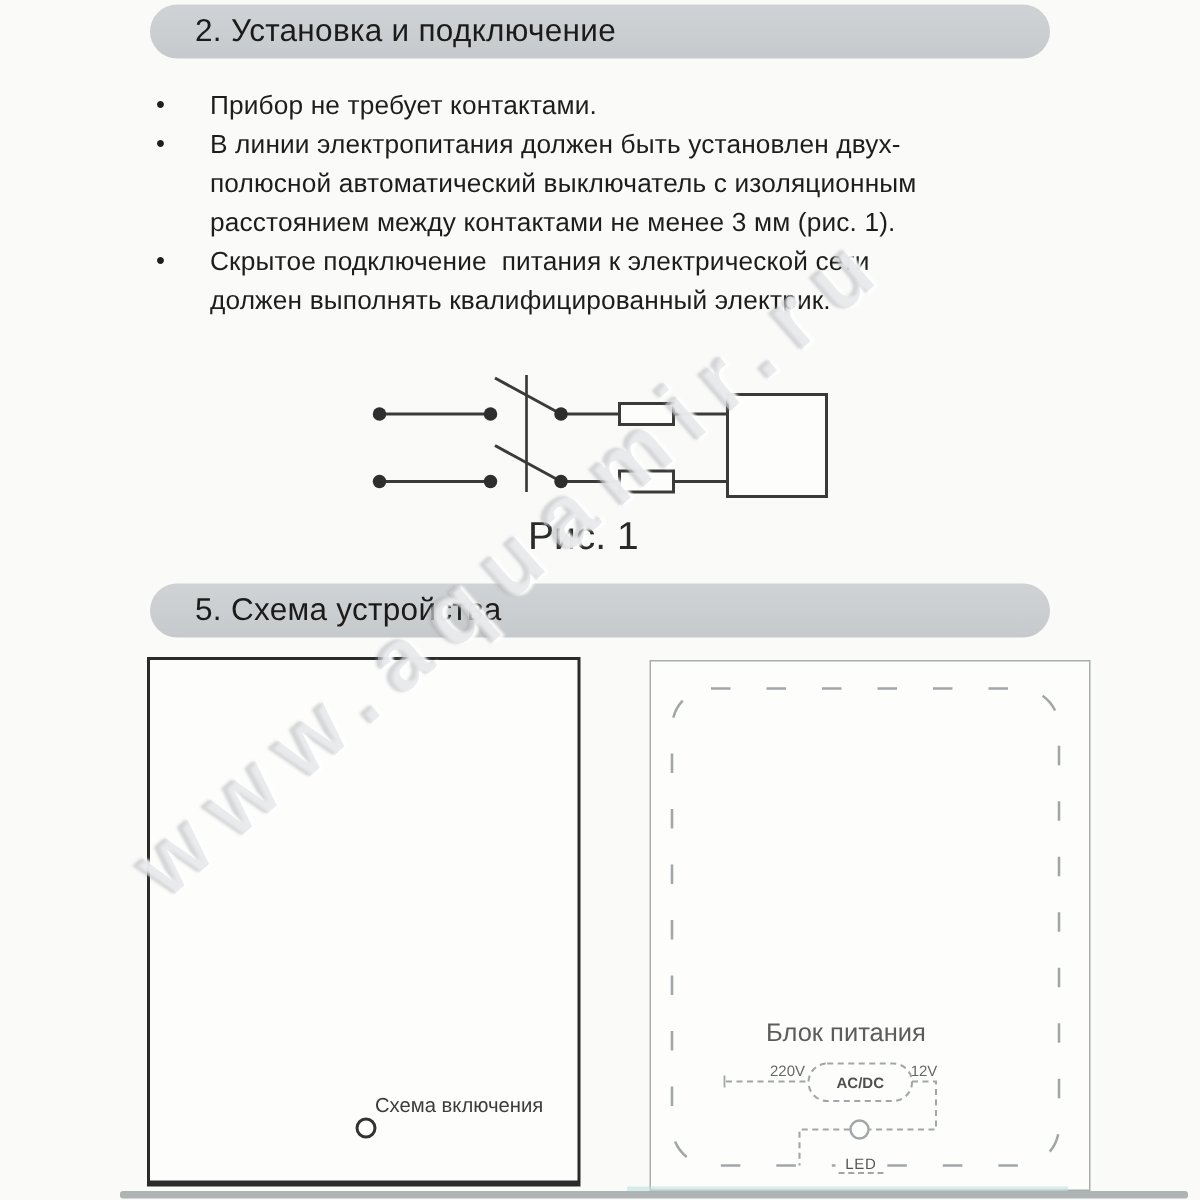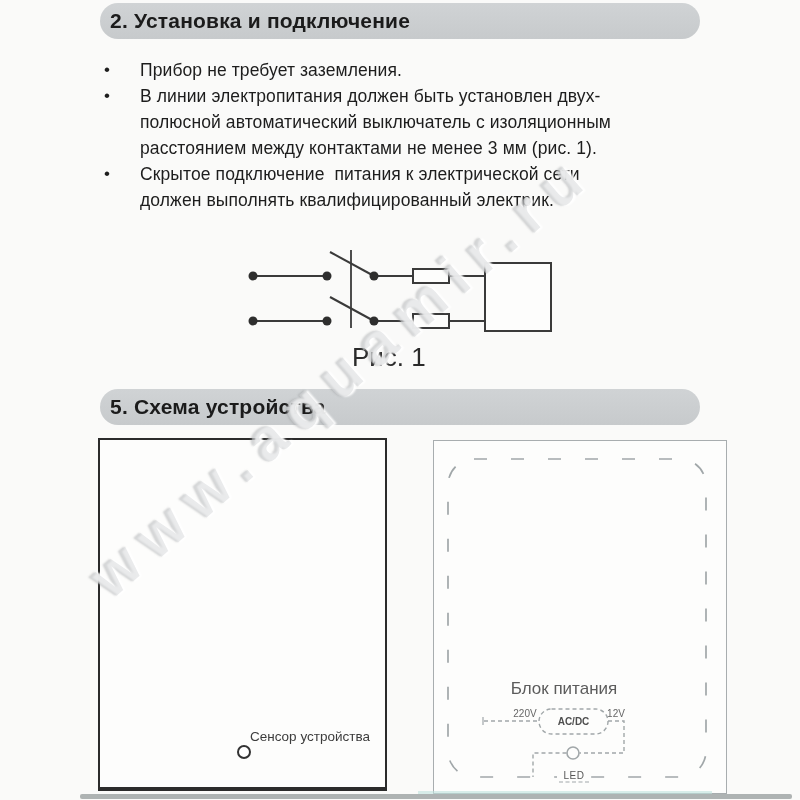--- a/index.html
+++ b/index.html
@@ -9,21 +9,21 @@
     font-family:"Liberation Sans", sans-serif;
     color:#1e1e1e;
   }
   .section-bar{
     position:absolute;left:100px;width:600px;height:36px;
     background:linear-gradient(#d0d3d5,#c7cacc);
     border-radius:18px;
     display:flex;align-items:center;
   }
   .section-bar .bar-title{
-    padding-left:10px;font-size:21px;font-weight:bold;color:#1b1b1b;
+    padding-left:30px;font-size:21px;font-weight:normal;color:#1b1b1b;
     letter-spacing:.2px;
   }
   #bar-2{top:3px;}
   #bar-3{top:389px;}
   .bullets{
     position:absolute;left:100px;top:57px;width:606px;
   }
   .bullet-row{display:flex;margin:0;}
   .bullet-marker{
     width:40px;flex:0 0 40px;font-size:17px;line-height:26px;color:#1e1e1e;
@@ -76,21 +76,21 @@
 
 <div>
 
   <div class="section-bar" id="bar-2">
     <span class="bar-title">2. Установка и подключение</span>
   </div>
 
   <div class="bullets">
     <div class="bullet-row">
       <span class="bullet-marker">•</span>
-      <span class="bullet-text">Прибор не требует заземления.</span>
+      <span class="bullet-text">Прибор не требует контактами.</span>
     </div>
     <div class="bullet-row">
       <span class="bullet-marker">•</span>
       <span class="bullet-text">В линии электропитания должен быть установлен двух-
 полюсной автоматический выключатель с изоляционным
 расстоянием между контактами не менее 3 мм (рис. 1).</span>
     </div>
     <div class="bullet-row">
       <span class="bullet-marker">•</span>
       <span class="bullet-text">Скрытое подключение  питания к электрической сети
@@ -123,21 +123,21 @@
     </g>
   </svg>
   <div id="fig1-caption">Рис. 1</div>
 
   <div class="section-bar" id="bar-3">
     <span class="bar-title">5. Схема устройства</span>
   </div>
 
   <div id="front-diagram">
     <div id="sensor-circle"></div>
-    <div id="sensor-label">Сенсор устройства</div>
+    <div id="sensor-label">Схема включения</div>
   </div>
 
   <div id="back-diagram">
     <svg width="292" height="352" viewBox="0 0 292 352">
       <g stroke="#a1a7a9" fill="none">
         <rect x="14" y="18" width="258" height="318" rx="26" stroke-width="1.7" stroke-dasharray="13 24"></rect>
         <line x1="50" y1="280" x2="105" y2="280" stroke-width="1.4" stroke-dasharray="4 3"></line>
         <line x1="49" y1="276" x2="49" y2="284" stroke-width="1.2"></line>
         <rect x="105" y="268" width="69" height="25" rx="12.5" fill="#fdfdfc" stroke-width="1.4" stroke-dasharray="4 3"></rect>
         <path d="M174,280 H190 V312 H145.5" stroke-width="1.4" stroke-dasharray="4 3"></path>

